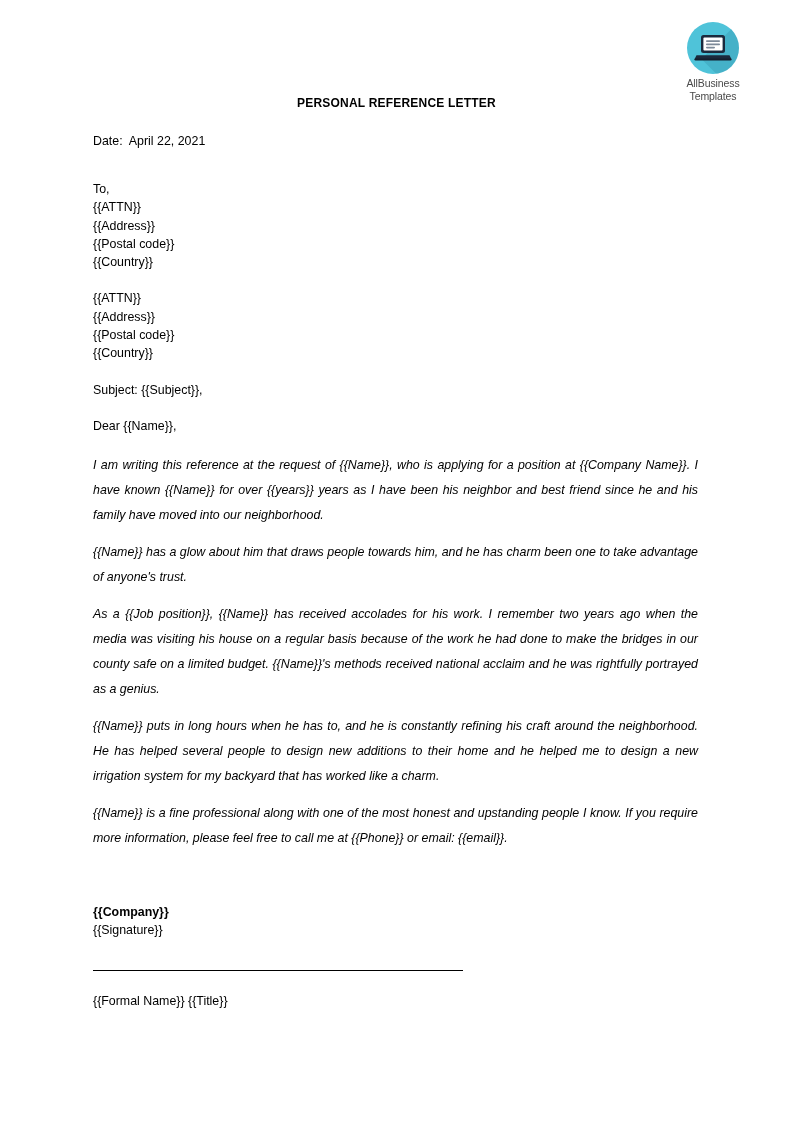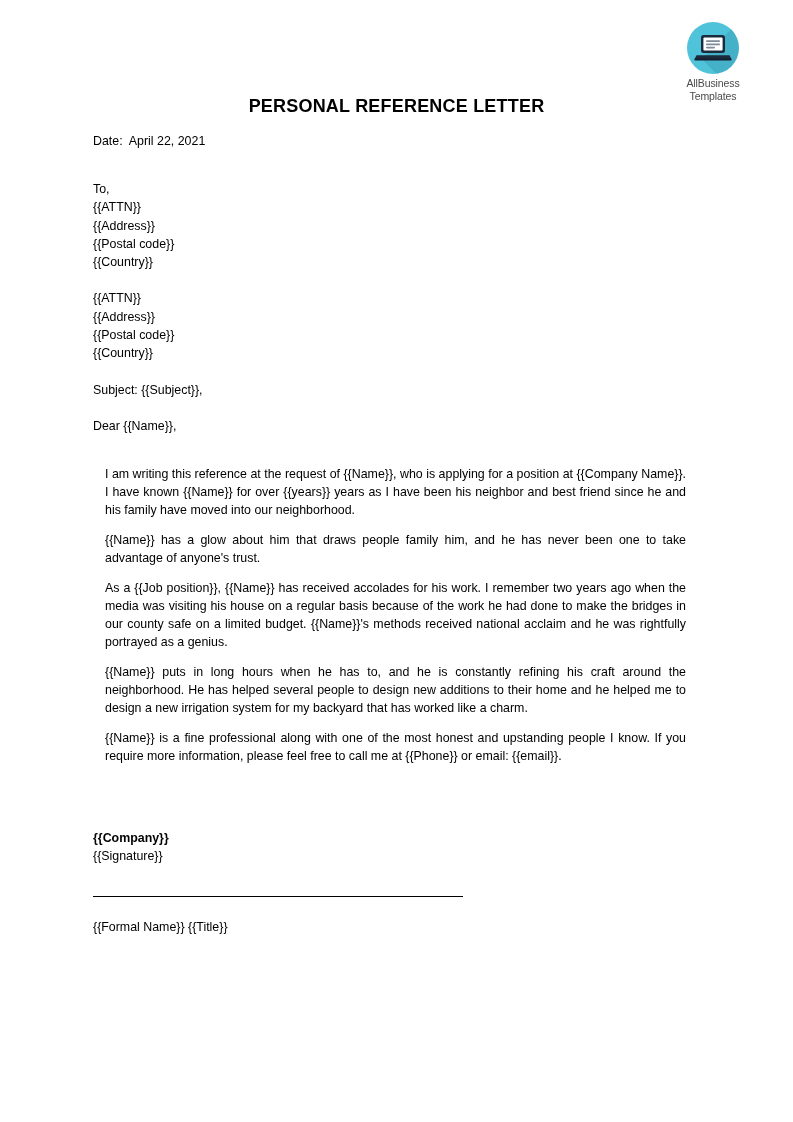--- a/index.html
+++ b/index.html
@@ -69,21 +69,21 @@
     letter-spacing: -0.1px;
   }
 
   
   .doc-title {
     position: absolute;
     top: 96px;
     left: 0;
     width: 793px;
     text-align: center;
-    font-size: 18px;
+    font-size: 12px;
     font-weight: bold;
     letter-spacing: 0.2px;
     color: #000;
   }
 
   
   .content {
     position: absolute;
     left: 93px;
     top: 132px;
@@ -98,22 +98,23 @@
   .date-line { margin-bottom: 0; }
 
   .spacer-lg { height: 30px; }
   .spacer-md { height: 18px; }
 
   .addr-block .line { line-height: 18.3px; }
 
   .para {
     text-align: justify;
     text-justify: inter-word;
-    margin: 12px;
-    line-height: 18px;
+    margin: 0;
+    line-height: 25px;
+    font-style: italic;
   }
   .para + .para { margin-top: 12px; }
 
   .sig-company {
     font-weight: bold;
   }
 
   .sig-rule {
     width: 370px;
     height: 0;
@@ -186,21 +187,21 @@
 
     <div class="line">Subject: {{Subject}},</div>
 
     <div class="spacer-md"></div>
 
     <div class="line">Dear {{Name}},</div>
 
     <div class="spacer-md"></div>
 
     <p class="para">I am writing this reference at the request of {{Name}}, who is applying for a position at {{Company Name}}. I have known {{Name}} for over {{years}} years as I have been his neighbor and best friend since he and his family have moved into our neighborhood.</p>
-    <p class="para">{{Name}} has a glow about him that draws people family him, and he has never been one to take advantage of anyone's trust.</p>
+    <p class="para">{{Name}} has a glow about him that draws people towards him, and he has charm been one to take advantage of anyone's trust.</p>
     <p class="para">As a {{Job position}}, {{Name}} has received accolades for his work. I remember two years ago when the media was visiting his house on a regular basis because of the work he had done to make the bridges in our county safe on a limited budget. {{Name}}'s methods received national acclaim and he was rightfully portrayed as a genius.</p>
     <p class="para">{{Name}} puts in long hours when he has to, and he is constantly refining his craft around the neighborhood. He has helped several people to design new additions to their home and he helped me to design a new irrigation system for my backyard that has worked like a charm.</p>
     <p class="para">{{Name}} is a fine professional along with one of the most honest and upstanding people I know. If you require more information, please feel free to call me at {{Phone}} or email: {{email}}.</p>
 
     <div style="height:13px"></div>
 
 
     <div style="height:39px"></div>
 
     <div class="line sig-company">{{Company}}</div>

